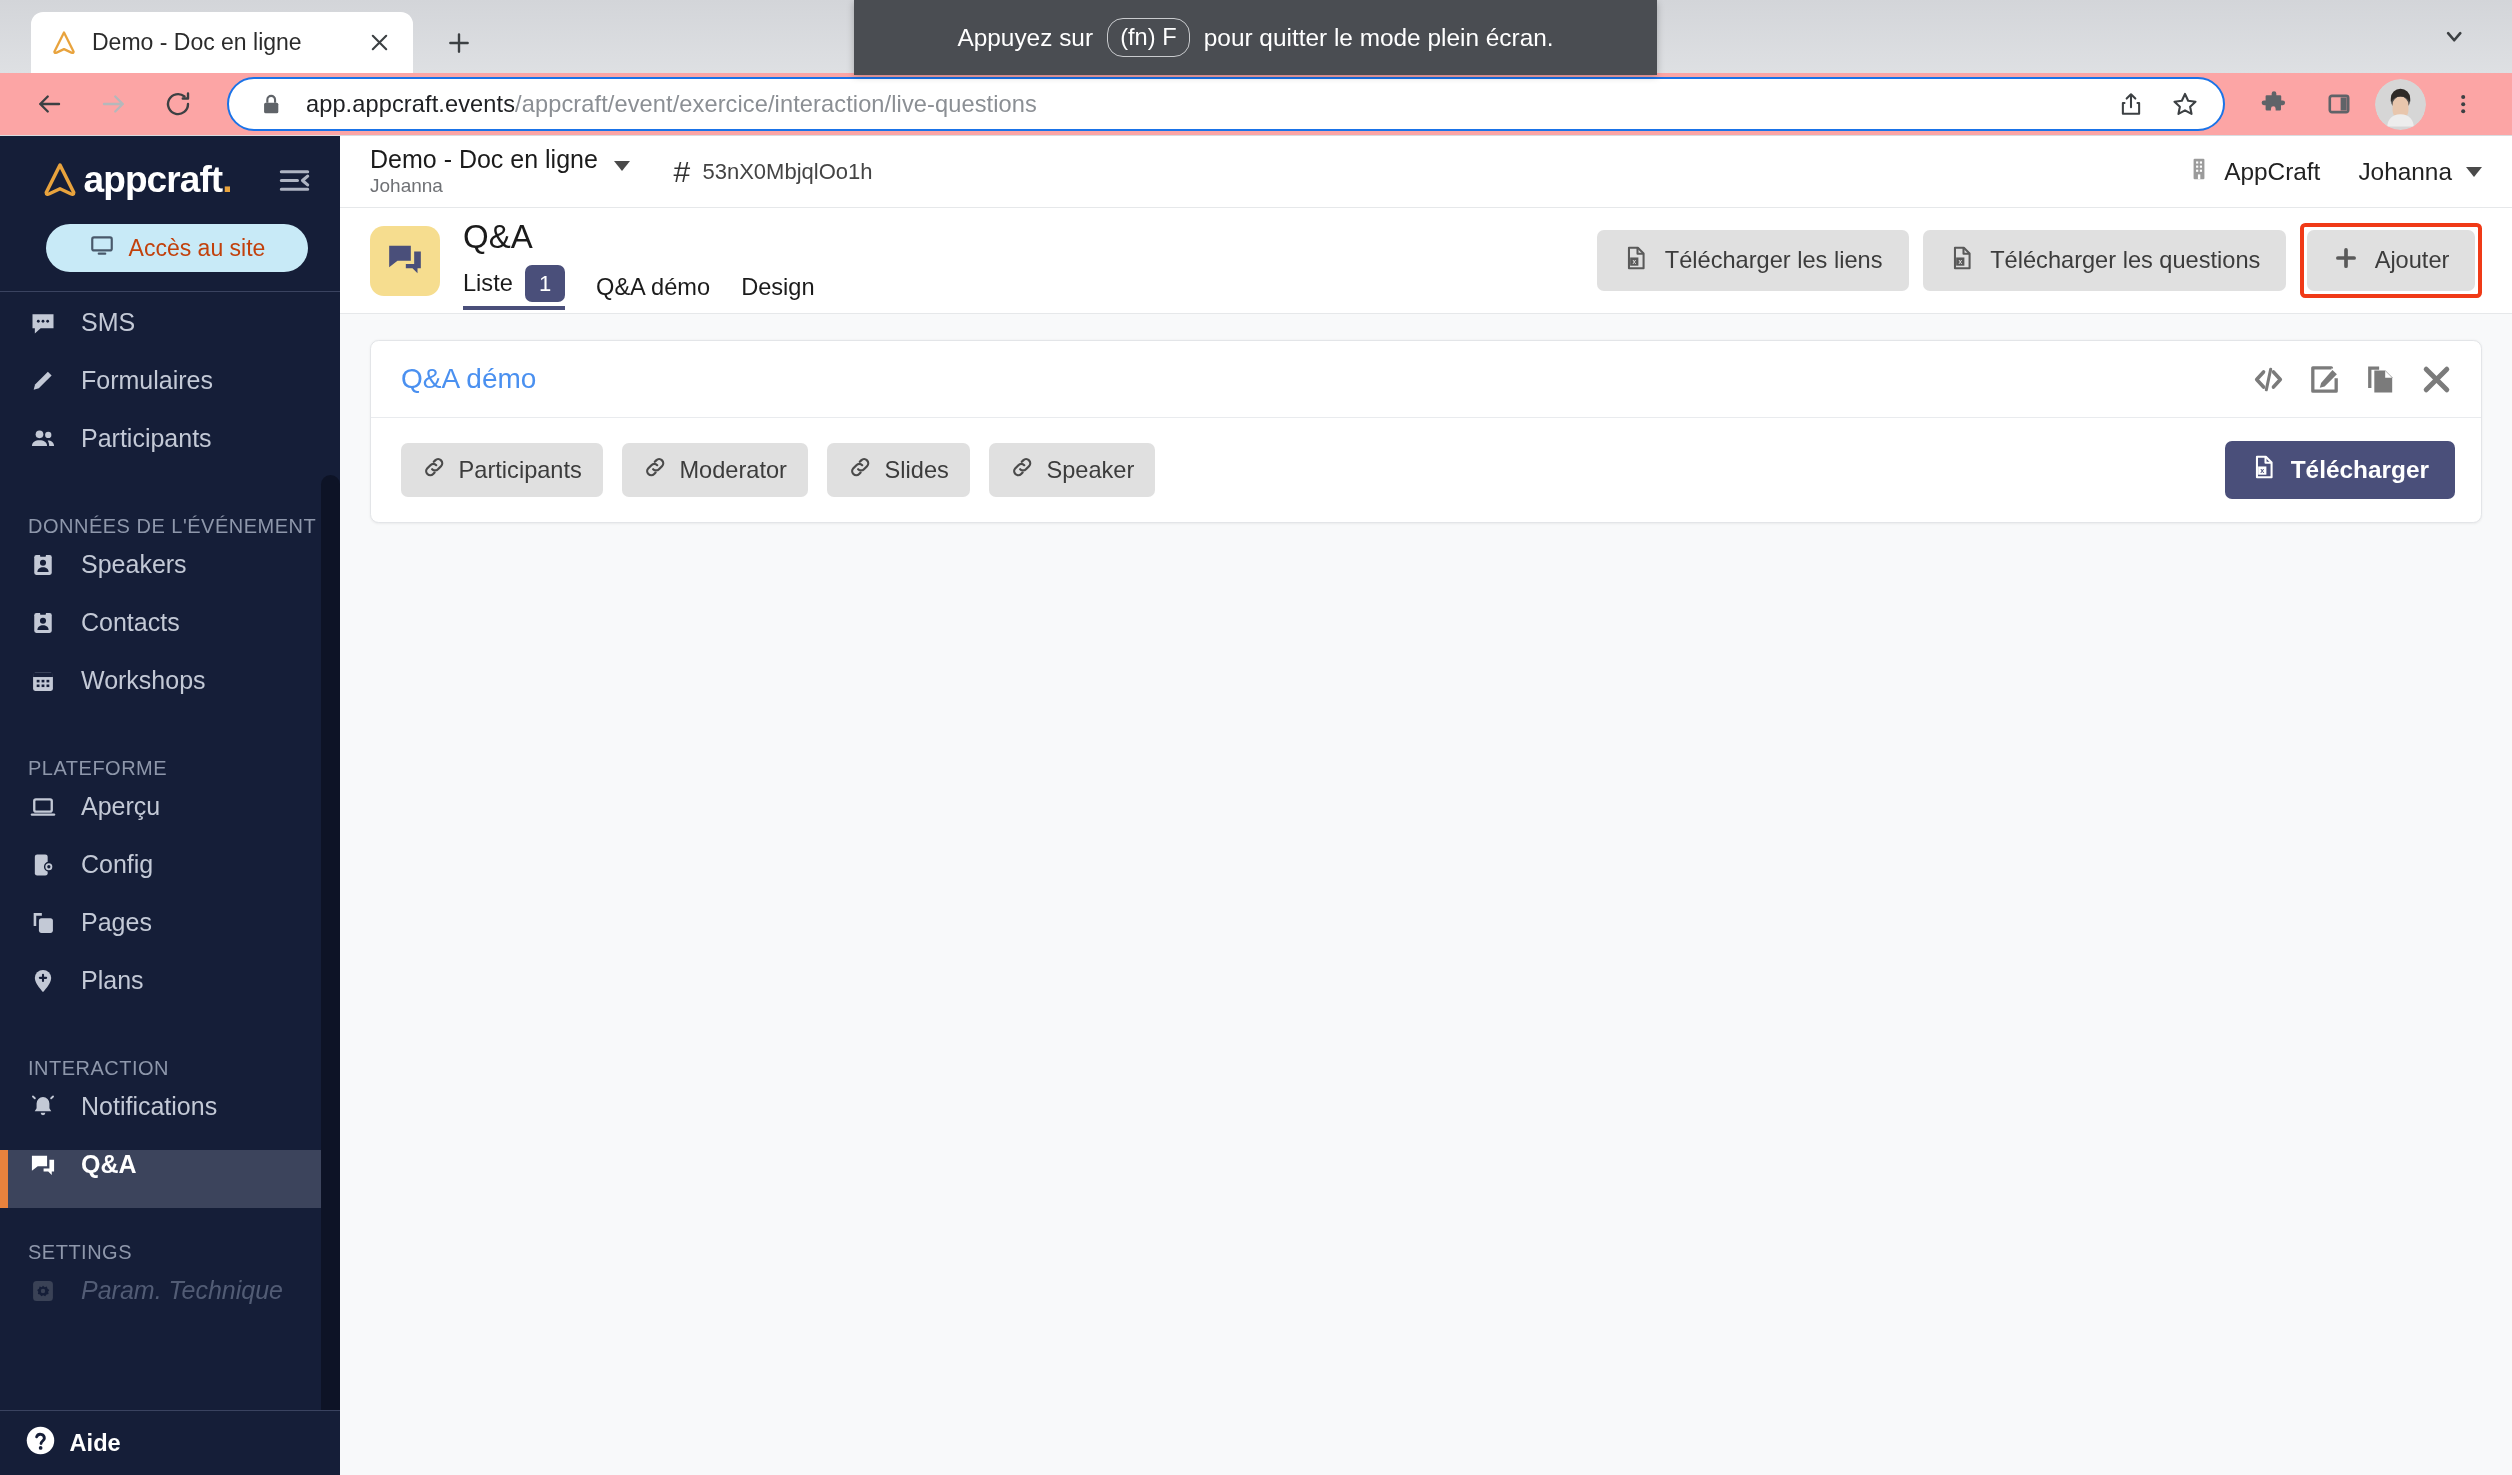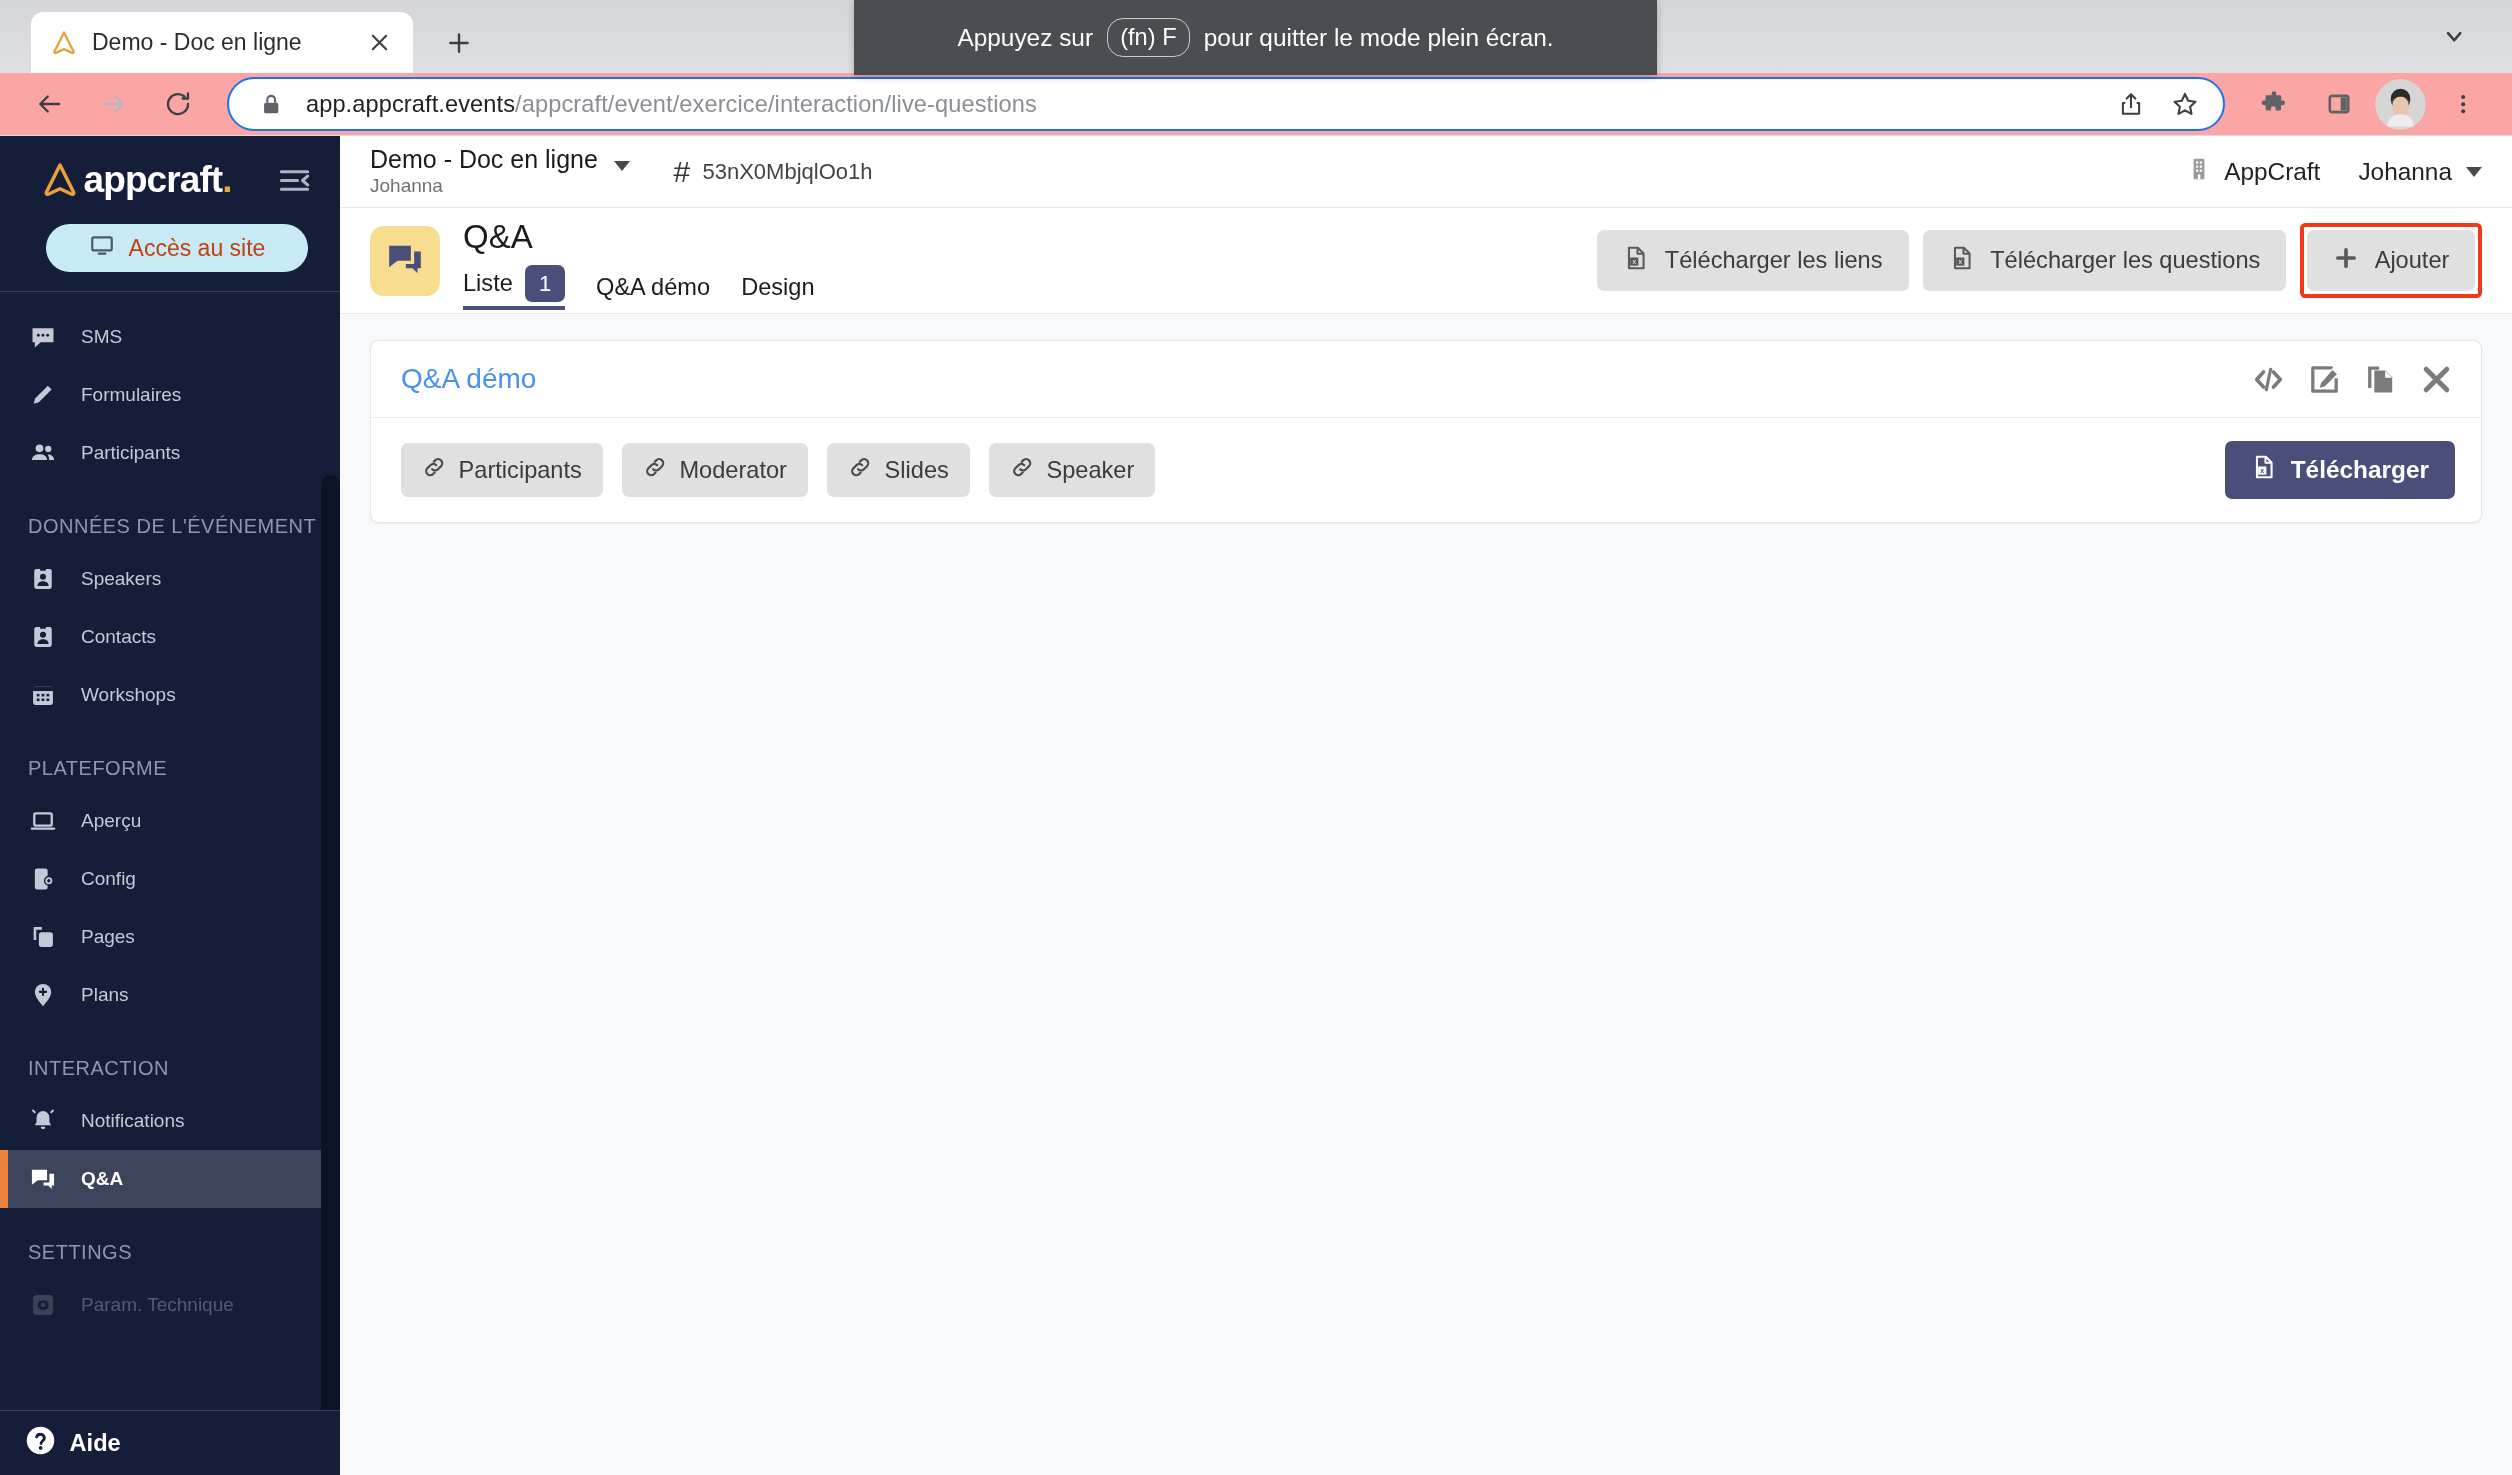--- a/index.html
+++ b/index.html
@@ -111,31 +111,31 @@
     background: #c8eaf7; color: #c2410c;
     border-radius: 26px;
     height: 48px; width: 262px;
     display: flex; align-items: center; justify-content: center; gap: 14px;
     font-size: 23px;
   }
   .sb-divider { height: 0.9px; background: #3a4360; }
   .sb-scroll { flex: 1; overflow: hidden; position: relative; padding-top: 3.5px; }
   .sb-clip-item { height: 12.2px; overflow: hidden; }
   .sb-item {
-    height: 58px; display: flex; align-items: center;
+    height: 58px; display: flex; align-items: flex-start;
     padding-left: 28px; gap: 23px;
-    color: #c3c9d6; font-size: 19px;
+    color: #c3c9d6; font-size: 25px;
     position: relative;
   }
   .sb-item.active { background: #3c445c; color: #fff; font-weight: 600; }
   .sb-item.active::before {
     content: ''; position: absolute; left: 0; top: 0; bottom: 0;
     width: 7.9px; background: #e8823d;
   }
-  .sb-item.muted { color: #525c75; }
+  .sb-item.muted { color: #525c75; font-style: italic; }
   .sb-ico { width: 30px; height: 30px; flex: 0 0 30px; display: flex; align-items: center; justify-content: center; }
   .sb-section {
     color: #8e97ab; font-size: 20px; letter-spacing: 0.5px;
     padding: 33px 0 12.2px 28px;
   }
   .sb-scrollbar {
     position: absolute; right: 0; top: 183px;
     width: 19px; height: 943px; background: #0d1326; border-radius: 10.5px;
   }
   .sb-foot {

